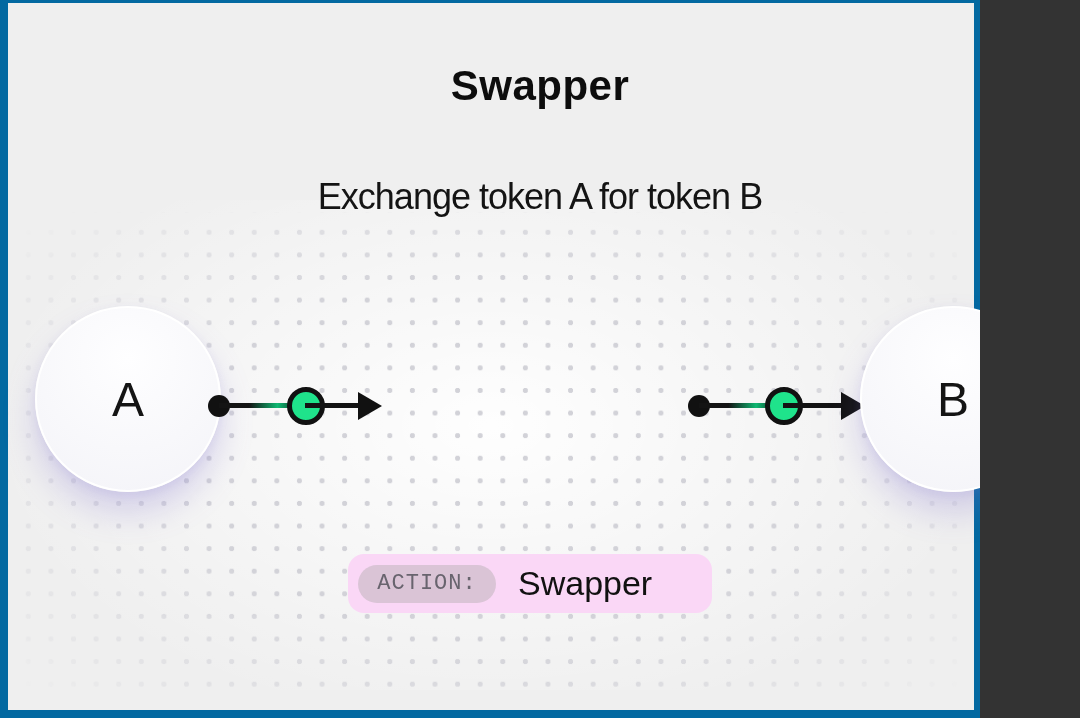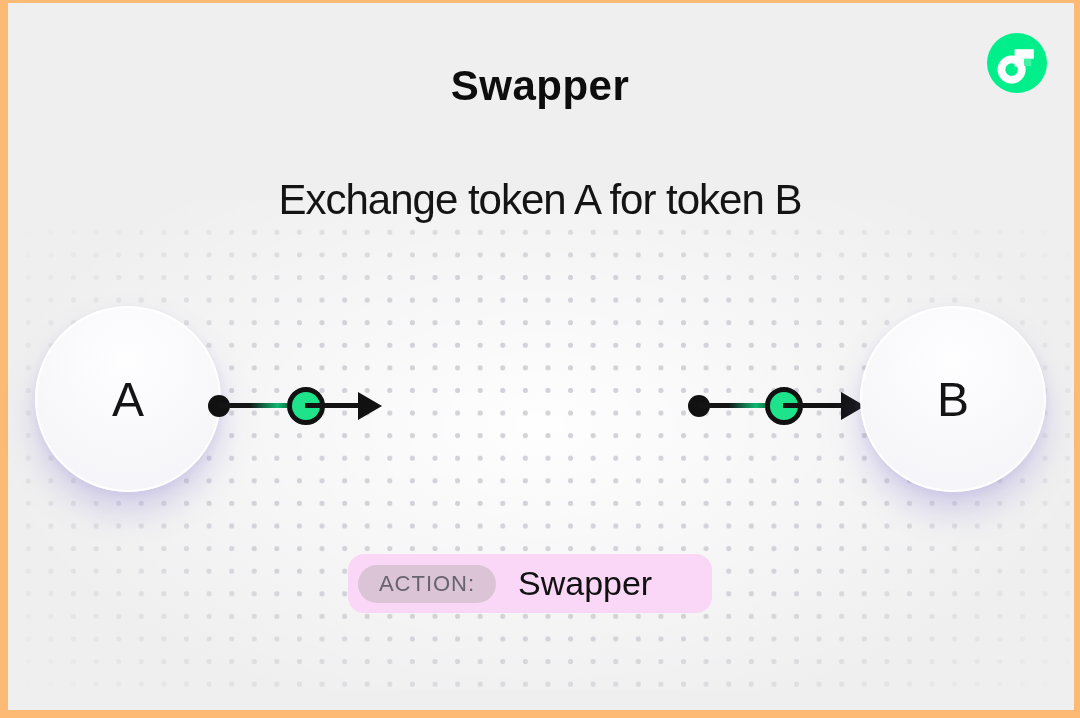--- a/index.html
+++ b/index.html
@@ -1,19 +1,19 @@
 <!DOCTYPE html>
 <html><head>
 <meta charset="utf-8">
 <style>
   html,body { margin:0; padding:0; background:#333; }
   * { box-sizing:border-box; }
   .screen {
-    position:relative; width:1080px; height:718px;
-    background:#fdba74; overflow:hidden;
+    position:relative; width:980px; height:718px;
+    background:#0369a1; overflow:hidden;
     font-family:"Liberation Sans", sans-serif;
     color:#111;
   }
   .canvas {
     position:absolute; left:8px; top:3px; right:6px; bottom:8px;
     background:#efefef;
   }
   
   .glow {
     position:absolute; left:8px; right:6px; top:200px; height:490px;
@@ -26,21 +26,21 @@
     background-size:22.6px 22.6px; background-position:9px 9px;
     -webkit-mask-image:radial-gradient(ellipse 62% 75% at 50% 50%, #000 50%, transparent 100%);
             mask-image:radial-gradient(ellipse 62% 75% at 50% 50%, #000 50%, transparent 100%);
   }
   .page-title {
     position:absolute; left:0; width:1080px; top:62px;
     text-align:center; font-size:42px; font-weight:800; letter-spacing:0.5px; color:#0d0d0d;
   }
   .subtitle {
     position:absolute; left:0; width:1080px; top:176px;
-    text-align:center; font-size:42px; font-weight:400; letter-spacing:-1px; color:#141414;
+    text-align:center; font-size:36px; font-weight:400; letter-spacing:-1px; color:#141414;
   }
   
   .flow-logo { position:absolute; left:987px; top:33px; width:60px; height:60px; }
   
   .token-circle {
     position:absolute; width:186px; height:186px; border-radius:50%;
     background:radial-gradient(circle at 50% 28%, #fefeff 0%, #f5f5f9 85%);
     border:2px solid #ffffff;
     box-shadow:0 20px 32px rgba(122,110,205,0.26), 0 4px 10px rgba(122,110,205,0.10);
     display:flex; align-items:center; justify-content:center;
@@ -76,21 +76,21 @@
   }
   
   .action-badge {
     position:absolute; left:348px; top:554px; width:364px; height:59px;
     border-radius:16px; background:#fad7f6;
     display:flex; align-items:center; padding-left:10px;
   }
   .action-label-pill {
     height:38px; min-width:138px; border-radius:19px; background:#dac4d6;
     display:flex; align-items:center; justify-content:center;
-    font-size:22px; letter-spacing:1px; color:#68646e; font-weight:500;
+    font-size:22px; letter-spacing:1px; color:#68646e; font-weight:500;font-family:Liberation Mono, monospace;
   }
   .action-value {
     margin-left:22px; font-size:34px; color:#111;
   }
 </style>
 </head>
 <body>
 
 <div class="screen">
   <div class="canvas"></div>

